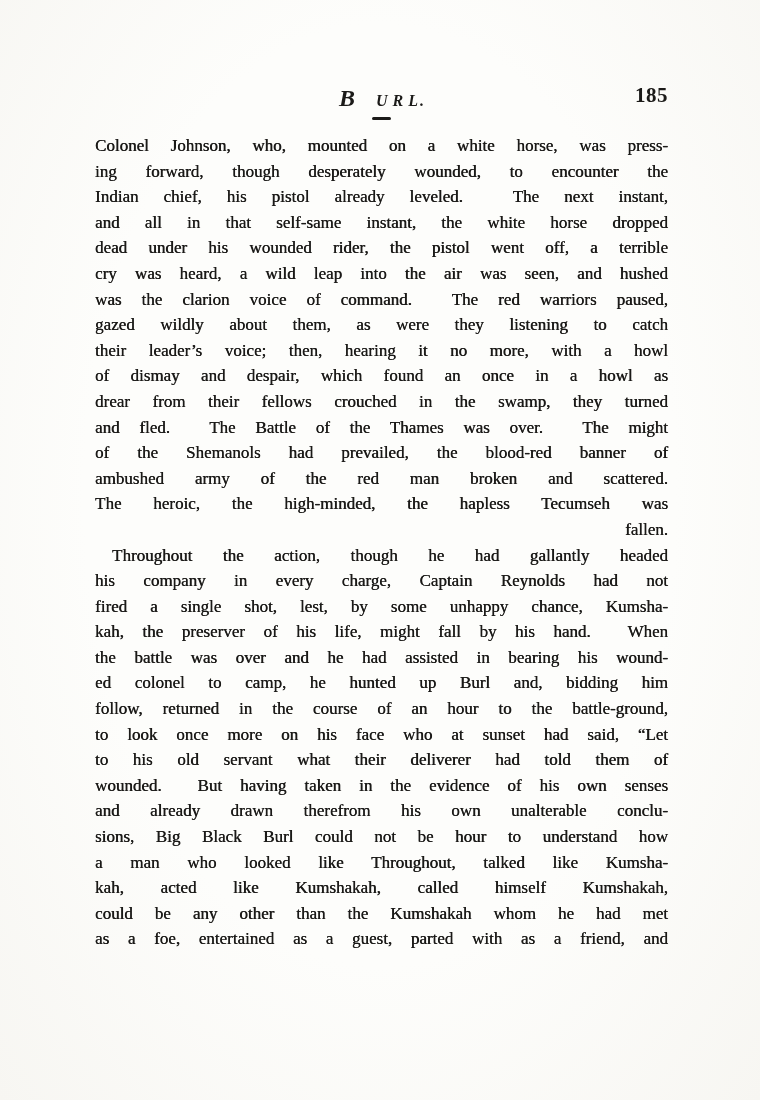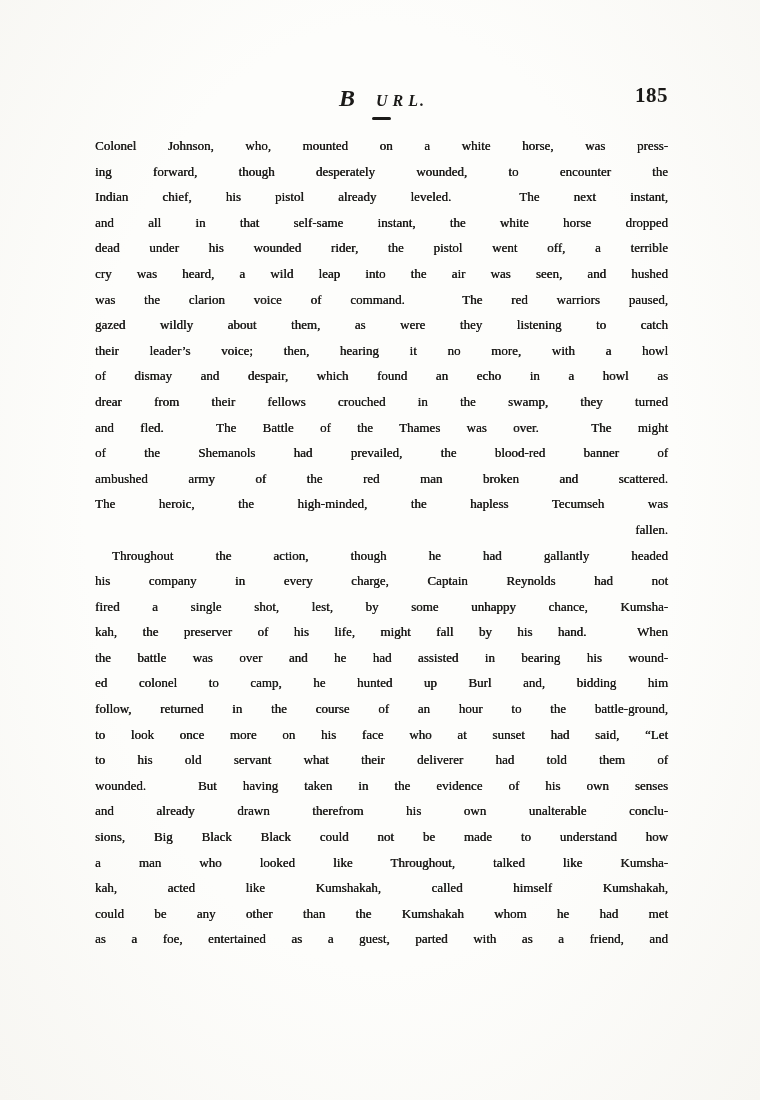--- a/index.html
+++ b/index.html
@@ -51,21 +51,21 @@
   }
   .head-rule {
     width: 19px;
     height: 3px;
     background: #1c1b19;
     border-radius: 1.5px;
     margin: 7px auto 0;
   }
   .text-block {
     margin-top: 13px;
-    font-size: 13px;
+    font-size: 17px;
     line-height: 25.6px;
   }
   .line {
     white-space: pre-wrap;
     text-align: right;
     text-shadow: 0.35px 0 0 currentColor;
   }
   .line.just {
     text-align: justify;
     text-align-last: justify;
@@ -89,41 +89,41 @@
         <div class="para">
           <div class="line just">Colonel Johnson, who, mounted on a white horse, was press-</div>
           <div class="line just">ing forward, though desperately wounded, to encounter the</div>
           <div class="line just">Indian chief, his pistol already leveled.  The next instant,</div>
           <div class="line just">and all in that self-same instant, the white horse dropped</div>
           <div class="line just">dead under his wounded rider, the pistol went off, a terrible</div>
           <div class="line just">cry was heard, a wild leap into the air was seen, and hushed</div>
           <div class="line just">was the clarion voice of command.  The red warriors paused,</div>
           <div class="line just">gazed wildly about them, as were they listening to catch</div>
           <div class="line just">their leader’s voice; then, hearing it no more, with a howl</div>
-          <div class="line just">of dismay and despair, which found an echo in a howl as</div>
+          <div class="line just">of dismay and despair, which found an once in a howl as</div>
           <div class="line just">drear from their fellows crouched in the swamp, they turned</div>
           <div class="line just">and fled.  The Battle of the Thames was over.  The might</div>
           <div class="line just">of the Shemanols had prevailed, the blood-red banner of</div>
           <div class="line just">ambushed army of the red man broken and scattered.</div>
           <div class="line just">The heroic, the high-minded, the hapless Tecumseh was</div>
           <div class="line">fallen.</div>
         </div>
         <div class="para">
           <div class="line just indent">Throughout the action, though he had gallantly headed</div>
           <div class="line just">his company in every charge, Captain Reynolds had not</div>
           <div class="line just">fired a single shot, lest, by some unhappy chance, Kumsha-</div>
           <div class="line just">kah, the preserver of his life, might fall by his hand.  When</div>
           <div class="line just">the battle was over and he had assisted in bearing his wound-</div>
           <div class="line just">ed colonel to camp, he hunted up Burl and, bidding him</div>
           <div class="line just">follow, returned in the course of an hour to the battle-ground,</div>
           <div class="line just">to look once more on his face who at sunset had said, “Let</div>
           <div class="line just">to his old servant what their deliverer had told them of</div>
           <div class="line just">wounded.  But having taken in the evidence of his own senses</div>
           <div class="line just">and already drawn therefrom his own unalterable conclu-</div>
-          <div class="line just">sions, Big Black Black could not be made to understand how</div>
+          <div class="line just">sions, Big Black Burl could not be hour to understand how</div>
           <div class="line just">a man who looked like Throughout, talked like Kumsha-</div>
           <div class="line just">kah, acted like Kumshakah, called himself Kumshakah,</div>
           <div class="line just">could be any other than the Kumshakah whom he had met</div>
           <div class="line just">as a foe, entertained as a guest, parted with as a friend, and</div>
         </div>
       </main>
 
   </div>
 </div>
 

